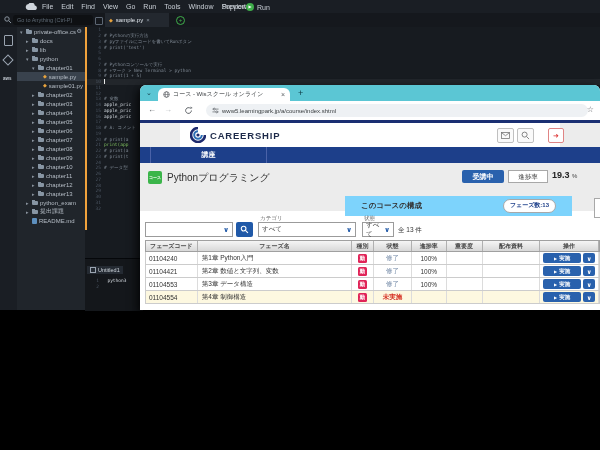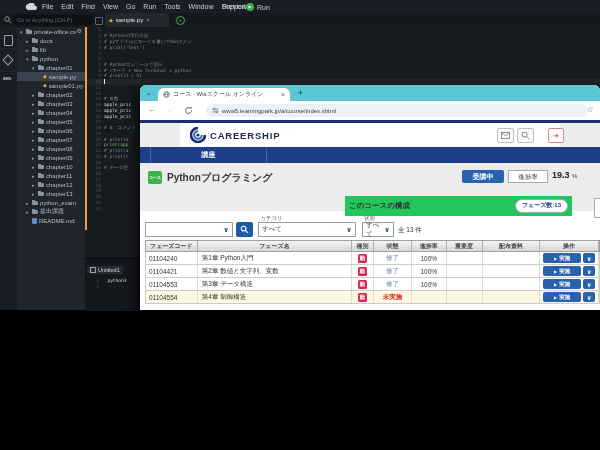--- a/index.html
+++ b/index.html
@@ -78,29 +78,29 @@
                display:flex;align-items:center;justify-content:center;}
   #logout-cut{position:absolute;right:-4px;top:5px;width:14px;height:13px;border:1px solid #e08585;border-radius:2px;
               color:#d33;font-size:7px;text-align:center;line-height:13px;background:#fff;}
   #site-nav{position:absolute;left:0;top:27px;width:460px;height:16px;background:#1d3f8a;}
   #nav-cell{position:absolute;left:10px;top:0;width:115px;height:16px;border-left:1px solid #4a62a8;border-right:1px solid #4a62a8;
             color:#fff;font-size:7px;font-weight:bold;text-align:center;line-height:16px;}
   #white-panel{position:absolute;left:0;top:91px;width:460px;height:99px;background:#fff;}
   #course-row{position:absolute;left:0;top:48px;width:460px;height:22px;}
   #course-badge{position:absolute;left:8px;top:3px;width:14px;height:13px;background:#3bb54a;border-radius:2px;
                 color:#fff;font-size:4px;font-weight:bold;text-align:center;line-height:13px;overflow:hidden;}
-  #course-title{position:absolute;left:27px;top:3px;font-size:10px;font-weight:bold;color:#333;}
+  #course-title{position:absolute;left:27px;top:3px;font-size:10px;font-weight:normal;color:#333;}
   #status-btn{position:absolute;left:322px;top:2px;width:42px;height:13px;background:#2961ad;border-radius:2px;
               color:#fff;font-size:7px;font-weight:bold;text-align:center;line-height:13px;}
   #progress-label-box{position:absolute;left:368px;top:2px;width:40px;height:13px;background:#fff;border:1px solid #a8a8a8;
               box-sizing:border-box;color:#333;font-size:6.5px;text-align:center;line-height:11px;}
   #progress-value{position:absolute;left:412px;top:2px;font-size:9px;font-weight:bold;color:#222;}
   #progress-unit{font-size:6px;font-weight:normal;color:#444;}
-  #structure-panel{position:absolute;left:205px;top:76px;width:227px;height:20px;background:#22c55e;
-                   display:flex;align-items:center;justify-content:space-between;padding:0 4px;box-sizing:border-box;}
+  #structure-panel{position:absolute;left:205px;top:76px;width:227px;height:20px;background:#7dd3fc;
+                   display:flex;align-items:center;justify-content:space-between;padding:0 16px;box-sizing:border-box;}
   #structure-title{font-size:7.5px;font-weight:bold;color:#333;}
   #phase-pill{height:12px;border:1px solid #a8a8a8;border-radius:7px;background:#fff;color:#1d3f8a;
               font-size:6px;font-weight:bold;line-height:11px;padding:0 6px;}
   #cutoff-box{position:absolute;left:454px;top:78px;width:8px;height:18px;background:#fff;border:1px solid #a8a8a8;}
   
   .flabel{position:absolute;top:95px;font-size:5.5px;color:#666;}
   .fselect{position:absolute;top:102px;height:15px;background:#fff;border:1px solid #9b9b9b;box-sizing:border-box;
            display:flex;align-items:center;justify-content:space-between;padding:0 3px;}
   .fsel-val{font-size:6.5px;color:#333;}
   .fsel-chev{font-size:7px;color:#2059a8;font-weight:bold;}

